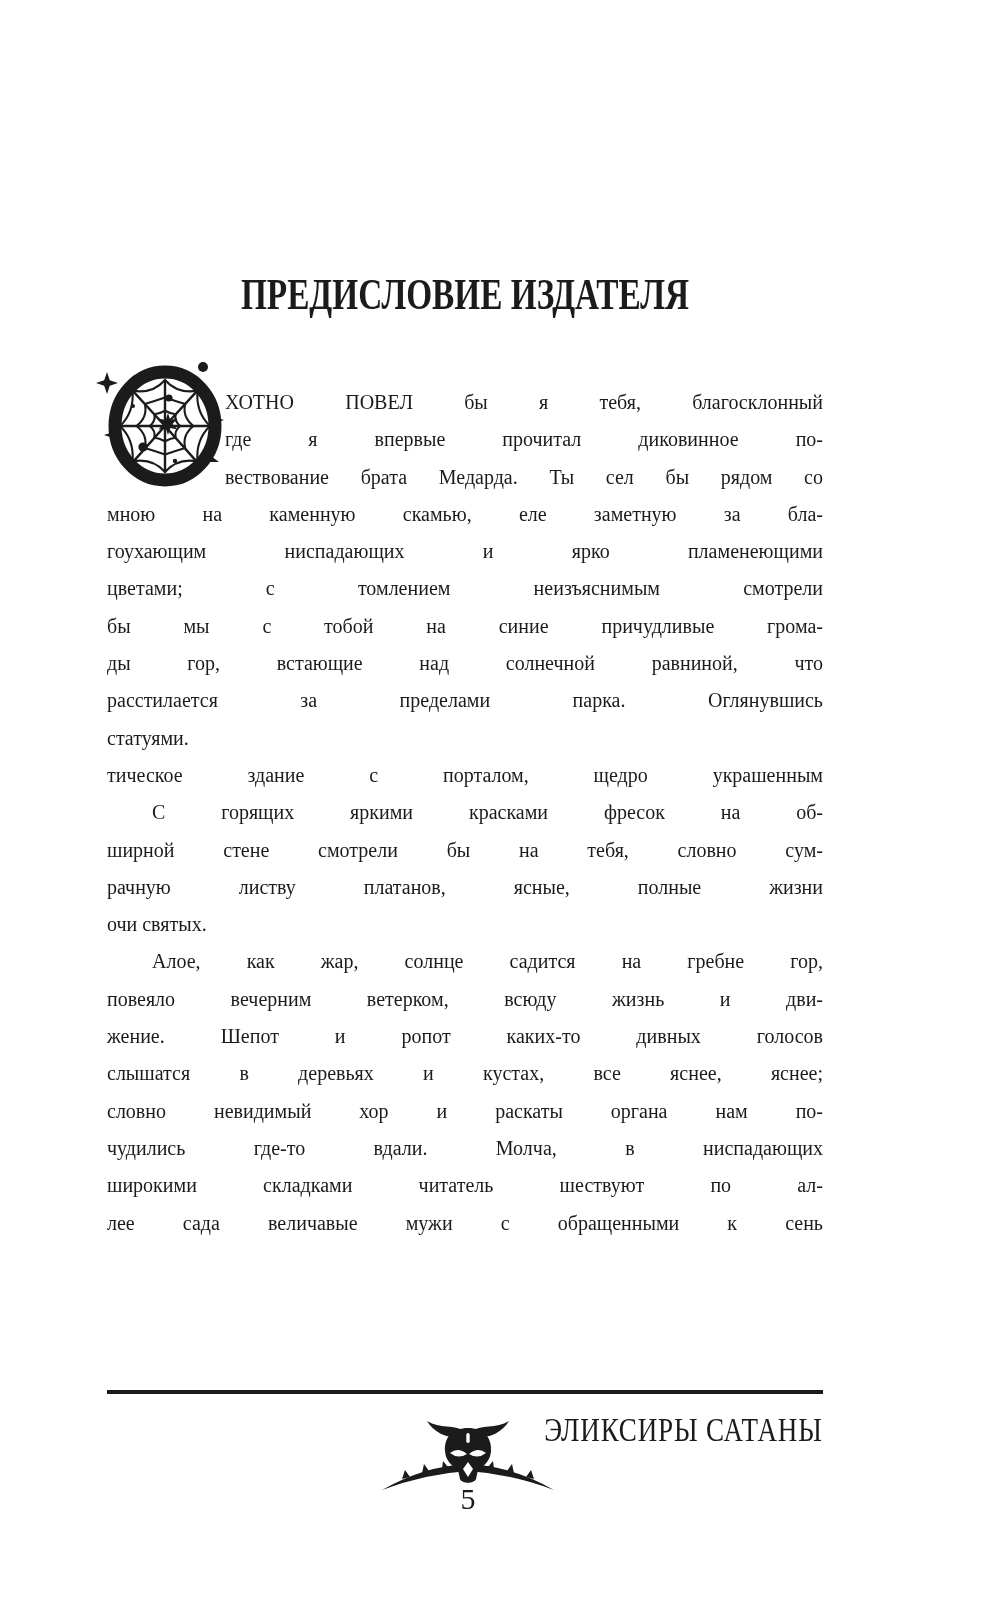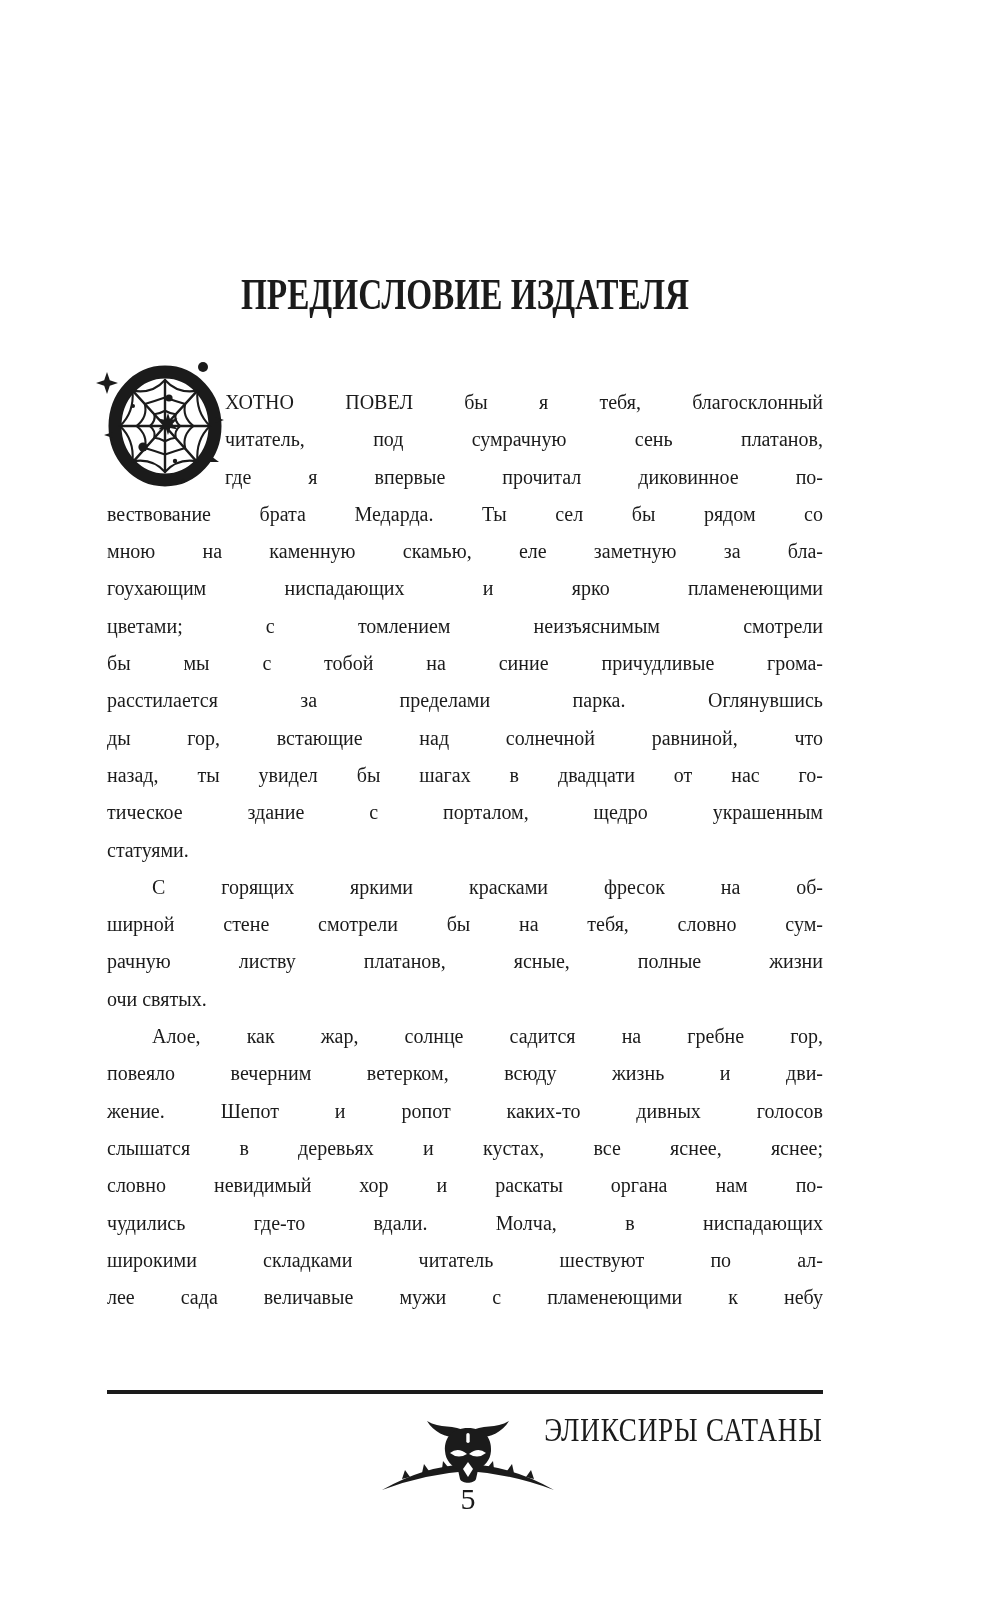--- a/index.html
+++ b/index.html
@@ -104,44 +104,42 @@
       <polygon class="ink" points="14,10 16.8,18.2 25,21 16.8,23.8 14,32 11.2,23.8 3,21 11.2,18.2"></polygon>
       <circle class="ink" cx="110" cy="5" r="5"></circle>
       <polygon class="ink" points="122,55 131,58 122,61 124,58"></polygon>
       <polygon class="ink" points="20,70 11,73 20,76 18,73"></polygon>
       <polygon class="ink" points="118,94 126,100 117,100"></polygon>
       <circle class="ink" cx="90" cy="119" r="2.2"></circle>
     </svg>
   </div>
 
 <div class="line">ХОТНО ПОВЕЛ бы я тебя, благосклонный</div>
-    <div class="line">читатель, под сумрачную сень платанов,</div>
     <div class="line">где я впервые прочитал диковинное по-</div>
     <div class="line">вествование брата Медарда. Ты сел бы рядом со</div>
     <div class="line">мною на каменную скамью, еле заметную за бла-</div>
     <div class="line">гоухающим ниспадающих и ярко пламенеющими</div>
     <div class="line">цветами; с томлением неизъяснимым смотрели</div>
     <div class="line">бы мы с тобой на синие причудливые грома-</div>
+    <div class="line">ды гор, встающие над солнечной равниной, что</div>
     <div class="line">расстилается за пределами парка. Оглянувшись</div>
-    <div class="line">ды гор, встающие над солнечной равниной, что</div>
-    <div class="line">назад, ты увидел бы шагах в двадцати от нас го-</div>
+    <div class="line line-last">статуями.</div>
     <div class="line">тическое здание с порталом, щедро украшенным</div>
-    <div class="line line-last">статуями.</div>
     <div class="line line-indent">С горящих яркими красками фресок на об-</div>
     <div class="line">ширной стене смотрели бы на тебя, словно сум-</div>
     <div class="line">рачную листву платанов, ясные, полные жизни</div>
     <div class="line line-last">очи святых.</div>
     <div class="line line-indent">Алое, как жар, солнце садится на гребне гор,</div>
     <div class="line">повеяло вечерним ветерком, всюду жизнь и дви-</div>
     <div class="line">жение. Шепот и ропот каких-то дивных голосов</div>
     <div class="line">слышатся в деревьях и кустах, все яснее, яснее;</div>
     <div class="line">словно невидимый хор и раскаты органа нам по-</div>
     <div class="line">чудились где-то вдали. Молча, в ниспадающих</div>
     <div class="line">широкими складками читатель шествуют по ал-</div>
-    <div class="line">лее сада величавые мужи с пламенеющими к небу</div>
+    <div class="line">лее сада величавые мужи с обращенными к сень</div>
   </div>
 
 <div class="footer-rule"></div>
 
 <svg class="emblem" viewBox="0 0 176 72">
 
   <path class="ink" d="M2,70 Q44,46 88,44 Q132,46 174,70 Q132,54 88,51 Q44,54 2,70 Z"></path>
   <path class="ink" d="M22,59 L25,50 L30,57 Z"></path>
   <path class="ink" d="M42,53 L44,44 L49,51 Z"></path>
   <path class="ink" d="M62,49 L63,41 L68,47 Z"></path>

